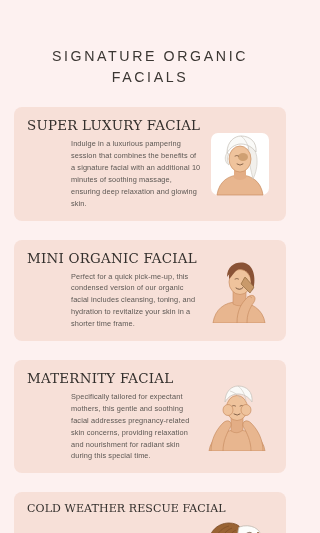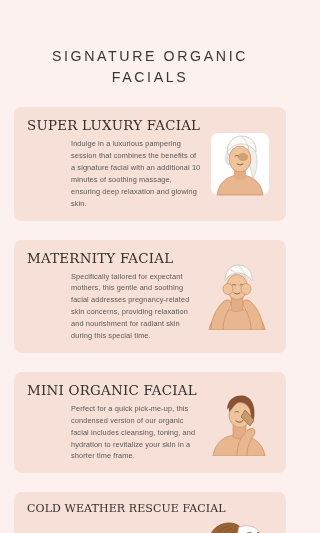--- a/index.html
+++ b/index.html
@@ -139,20 +139,51 @@
           <path d="M20 22 C17 26 18 32 22 34 C20 30 20 26 22 23 Z" fill="#F2F0EC" stroke="#C9C4BC" stroke-width="0.6"></path>
 
           <ellipse cx="36" cy="26" rx="5" ry="4" fill="#C99A6B" opacity="0.85"></ellipse>
 
           <path d="M28 25 q2 -1.2 3.6 0" stroke="#6B4B35" stroke-width="0.7" fill="none" stroke-linecap="round"></path>
           <path d="M30 33 q3 2.4 6 0" stroke="#6B4B35" stroke-width="0.8" fill="none" stroke-linecap="round"></path>
         </svg>
       </div>
     </div>
 
+    <div class="card c2">
+      <div class="card-text">
+        <div class="card-heading">MINI ORGANIC FACIAL</div>
+        <div class="card-body">Perfect for a quick pick-me-up, this condensed version of our organic facial includes cleansing, toning, and hydration to revitalize your skin in a shorter time frame.</div>
+      </div>
+      <div class="card-illustration">
+        <svg viewBox="0 0 66 66">
+
+          <path d="M6 66 C8 52 18 45 30 45 C44 45 56 52 58 66 Z" fill="#E8B68F" stroke="#C98E63" stroke-width="0.7"></path>
+
+          <path d="M26 34 L26 47 Q33 51 39 46 L39 34 Z" fill="#E3AD85" stroke="#C98E63" stroke-width="0.6"></path>
+
+          <path d="M20 20 C20 8 30 4 38 6 C48 9 49 24 46 33 C44 26 43 18 38 15 C32 12 24 14 20 20 Z" fill="#8A5336"></path>
+
+          <ellipse cx="33" cy="25" rx="11" ry="12.5" fill="#EFC39C" stroke="#C98E63" stroke-width="0.7"></ellipse>
+
+          <path d="M22 22 C21 11 29 6 36 7 C33 11 28 14 24 20 Z" fill="#8A5336"></path>
+          <path d="M43 14 C47 20 47 29 45 34 C44 27 44 20 42 16 Z" fill="#8A5336"></path>
+
+          <path d="M28 22 q2 -1.2 3.6 0" stroke="#6B4B35" stroke-width="0.7" fill="none" stroke-linecap="round"></path>
+          <path d="M37 22 q1.6 -1 3 0" stroke="#6B4B35" stroke-width="0.7" fill="none" stroke-linecap="round"></path>
+          <path d="M29 31 q4 3 7 -0.5" stroke="#6B4B35" stroke-width="0.9" fill="none" stroke-linecap="round"></path>
+
+          <path d="M38 20 L47 30 L43 36 L34 27 Z" fill="#C99A6B" stroke="#9A7246" stroke-width="0.8"></path>
+
+          <path d="M30 66 C30 54 34 46 41 40 C46 36 50 40 47 45 C42 52 40 58 40 66 Z" fill="#E8B68F" stroke="#C98E63" stroke-width="0.7"></path>
+          <path d="M40 40 q3 -2 5 1" stroke="#C98E63" stroke-width="0.6" fill="none"></path>
+        </svg>
+      </div>
+    </div>
+
     <div class="card c3">
       <div class="card-text">
         <div class="card-heading">MATERNITY FACIAL</div>
         <div class="card-body">Specifically tailored for expectant mothers, this gentle and soothing facial addresses pregnancy-related skin concerns, providing relaxation and nourishment for radiant skin during this special time.</div>
       </div>
       <div class="card-illustration">
         <svg viewBox="0 0 72 68">
 
           <path d="M8 68 C10 54 22 47 36 47 C50 47 62 54 64 68 Z" fill="#E8B68F" stroke="#C98E63" stroke-width="0.7"></path>
 
@@ -166,51 +197,20 @@
 
           <path d="M31 23 q2 -1.2 3.6 0" stroke="#6B4B35" stroke-width="0.7" fill="none" stroke-linecap="round"></path>
           <path d="M39 23 q1.8 -1.2 3.4 0" stroke="#6B4B35" stroke-width="0.7" fill="none" stroke-linecap="round"></path>
           <path d="M33 31 q3.4 2.4 6 0" stroke="#6B4B35" stroke-width="0.8" fill="none" stroke-linecap="round"></path>
 
           <path d="M10 68 C10 58 14 48 22 40 C26 36 31 38 30 43 C26 50 22 58 22 68 Z" fill="#E8B68F" stroke="#C98E63" stroke-width="0.7"></path>
           <ellipse cx="27" cy="27" rx="5" ry="5.5" fill="#EFC39C" stroke="#C98E63" stroke-width="0.7"></ellipse>
 
           <path d="M62 68 C62 58 58 48 50 40 C46 36 41 38 42 43 C46 50 50 58 50 68 Z" fill="#E8B68F" stroke="#C98E63" stroke-width="0.7"></path>
           <ellipse cx="45" cy="27" rx="5" ry="5.5" fill="#EFC39C" stroke="#C98E63" stroke-width="0.7"></ellipse>
-        </svg>
-      </div>
-    </div>
-
-    <div class="card c2">
-      <div class="card-text">
-        <div class="card-heading">MINI ORGANIC FACIAL</div>
-        <div class="card-body">Perfect for a quick pick-me-up, this condensed version of our organic facial includes cleansing, toning, and hydration to revitalize your skin in a shorter time frame.</div>
-      </div>
-      <div class="card-illustration">
-        <svg viewBox="0 0 66 66">
-
-          <path d="M6 66 C8 52 18 45 30 45 C44 45 56 52 58 66 Z" fill="#E8B68F" stroke="#C98E63" stroke-width="0.7"></path>
-
-          <path d="M26 34 L26 47 Q33 51 39 46 L39 34 Z" fill="#E3AD85" stroke="#C98E63" stroke-width="0.6"></path>
-
-          <path d="M20 20 C20 8 30 4 38 6 C48 9 49 24 46 33 C44 26 43 18 38 15 C32 12 24 14 20 20 Z" fill="#8A5336"></path>
-
-          <ellipse cx="33" cy="25" rx="11" ry="12.5" fill="#EFC39C" stroke="#C98E63" stroke-width="0.7"></ellipse>
-
-          <path d="M22 22 C21 11 29 6 36 7 C33 11 28 14 24 20 Z" fill="#8A5336"></path>
-          <path d="M43 14 C47 20 47 29 45 34 C44 27 44 20 42 16 Z" fill="#8A5336"></path>
-
-          <path d="M28 22 q2 -1.2 3.6 0" stroke="#6B4B35" stroke-width="0.7" fill="none" stroke-linecap="round"></path>
-          <path d="M37 22 q1.6 -1 3 0" stroke="#6B4B35" stroke-width="0.7" fill="none" stroke-linecap="round"></path>
-          <path d="M29 31 q4 3 7 -0.5" stroke="#6B4B35" stroke-width="0.9" fill="none" stroke-linecap="round"></path>
-
-          <path d="M38 20 L47 30 L43 36 L34 27 Z" fill="#C99A6B" stroke="#9A7246" stroke-width="0.8"></path>
-
-          <path d="M30 66 C30 54 34 46 41 40 C46 36 50 40 47 45 C42 52 40 58 40 66 Z" fill="#E8B68F" stroke="#C98E63" stroke-width="0.7"></path>
-          <path d="M40 40 q3 -2 5 1" stroke="#C98E63" stroke-width="0.6" fill="none"></path>
         </svg>
       </div>
     </div>
 
     <div class="card c4 wide">
       <div class="card-text">
         <div class="card-heading small">COLD WEATHER RESCUE FACIAL</div>
       </div>
       <div class="card-illustration">
         <svg viewBox="0 0 70 58">

